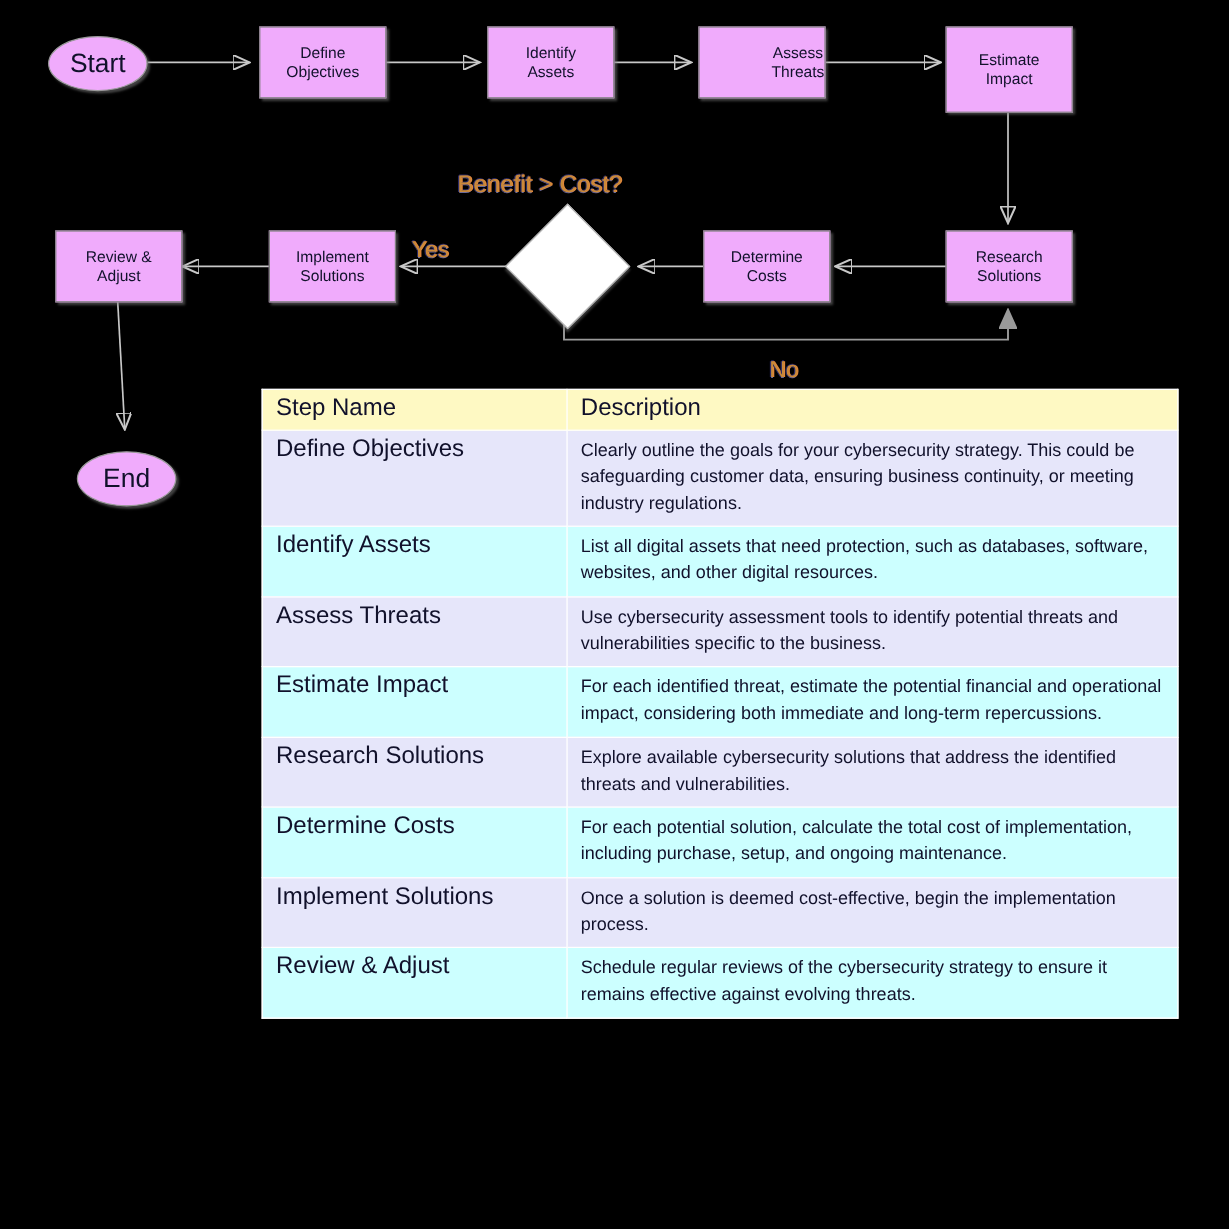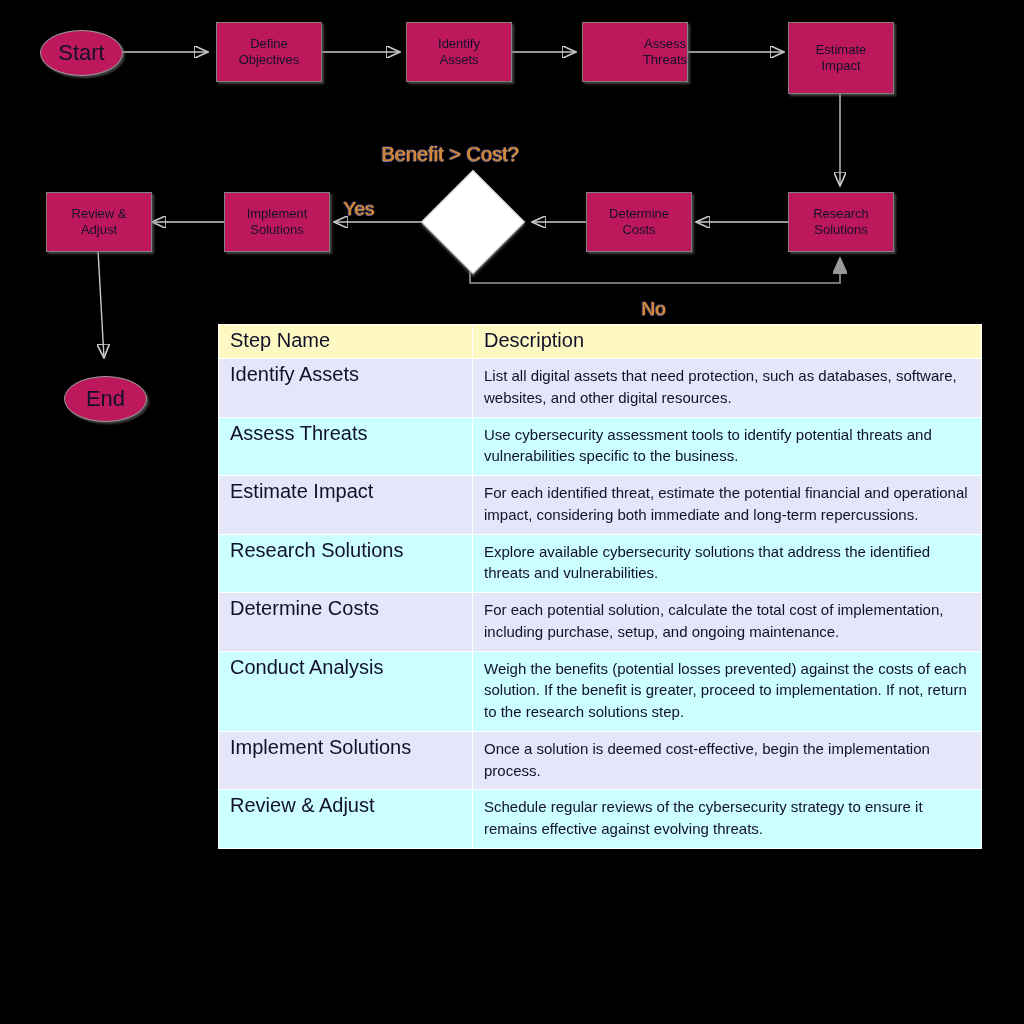--- a/index.html
+++ b/index.html
@@ -21,21 +21,21 @@
     position: absolute;
     left: 0;
     top: 0;
     width: 1024px;
     height: 1024px;
     pointer-events: none;
   }
 
   .node {
     position: absolute;
-    background: #be185d;
+    background: #f0abfc;
     border: 1px solid #808080;
     box-sizing: border-box;
     display: flex;
     align-items: center;
     justify-content: center;
     text-align: center;
     font-size: 13px;
     line-height: 1.25;
     color: #11112b;
     box-shadow: 2px 2px 2px rgba(120,120,120,0.55);
@@ -228,44 +228,44 @@
 
 <table id="steps-table">
   <thead>
     <tr>
       <th>Step Name</th>
       <th>Description</th>
     </tr>
   </thead>
   <tbody id="steps-body">
       <tr>
+        <td class="step-name">Define Objectives</td>
+        <td class="step-desc">Clearly outline the goals for your cybersecurity strategy. This could be safeguarding customer data, ensuring business continuity, or meeting industry regulations.</td>
+      </tr>
+      <tr>
         <td class="step-name">Identify Assets</td>
         <td class="step-desc">List all digital assets that need protection, such as databases, software, websites, and other digital resources.</td>
       </tr>
       <tr>
         <td class="step-name">Assess Threats</td>
         <td class="step-desc">Use cybersecurity assessment tools to identify potential threats and vulnerabilities specific to the business.</td>
       </tr>
       <tr>
         <td class="step-name">Estimate Impact</td>
         <td class="step-desc">For each identified threat, estimate the potential financial and operational impact, considering both immediate and long-term repercussions.</td>
       </tr>
       <tr>
         <td class="step-name">Research Solutions</td>
         <td class="step-desc">Explore available cybersecurity solutions that address the identified threats and vulnerabilities.</td>
       </tr>
       <tr>
         <td class="step-name">Determine Costs</td>
         <td class="step-desc">For each potential solution, calculate the total cost of implementation, including purchase, setup, and ongoing maintenance.</td>
       </tr>
       <tr>
-        <td class="step-name">Conduct Analysis</td>
-        <td class="step-desc">Weigh the benefits (potential losses prevented) against the costs of each solution. If the benefit is greater, proceed to implementation. If not, return to the research solutions step.</td>
-      </tr>
-      <tr>
         <td class="step-name">Implement Solutions</td>
         <td class="step-desc">Once a solution is deemed cost-effective, begin the implementation process.</td>
       </tr>
       <tr>
         <td class="step-name">Review &amp; Adjust</td>
         <td class="step-desc">Schedule regular reviews of the cybersecurity strategy to ensure it remains effective against evolving threats.</td>
       </tr>
     </tbody>
 </table>
 

